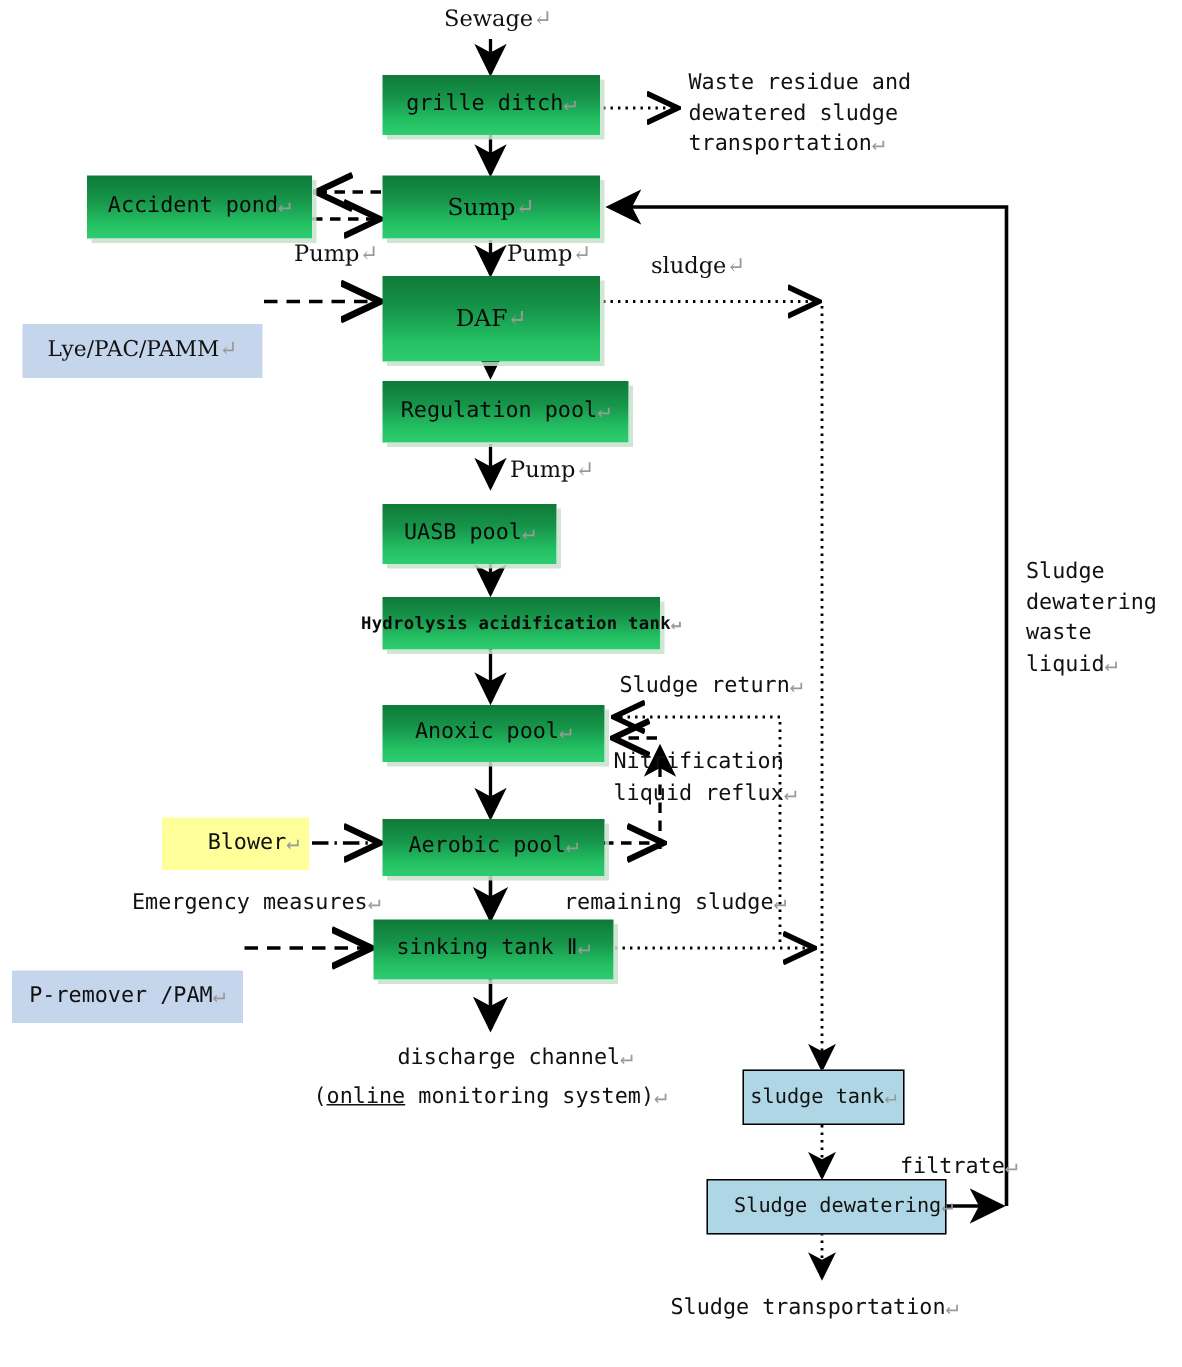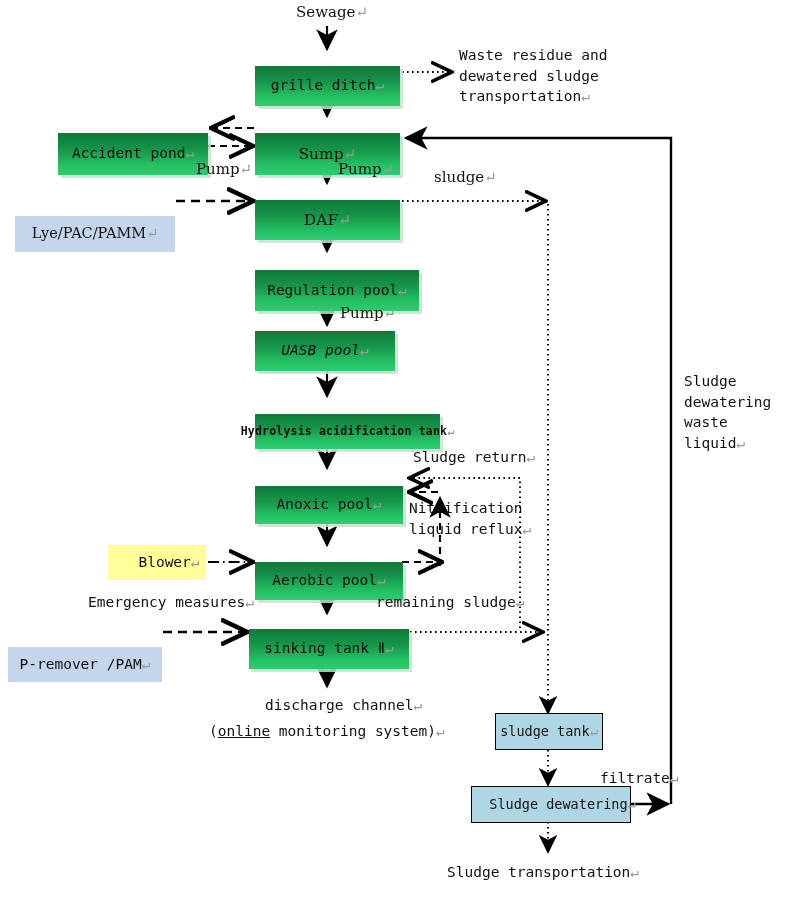--- a/index.html
+++ b/index.html
@@ -21,21 +21,20 @@
     line-height:1.05;
     white-space:nowrap;
   }
   
   .green {
     background: linear-gradient(to bottom, #0f7a38 0%, #16944a 38%, #25c264 78%, #2ecc71 100%);
     box-shadow: 3px 3px 0 rgba(200,225,205,0.85);
     color:#0b0b0b;
     font-family: "DejaVu Sans Mono", "Liberation Mono", monospace;
     font-size: 14.5px;
-    margin-top: 16px;
   }
   .green.serif { font-family: "DejaVu Serif", "Liberation Serif", serif; font-size:15.5px; }
   .green.bold-small { font-weight:bold; font-size:11.5px; letter-spacing:0.2px; }
 
   
   .reagent {
     background:#c4d5ec;
     color:#111;
     font-family:"DejaVu Serif","Liberation Serif",serif;
     font-size:14.5px;
@@ -148,31 +147,31 @@
   <div class="node green serif" style="left:255px; top:117px; width:145px; height:42px;">
     <span>Sump</span>
       <span class="pilcrow">↵</span>
   </div>
 
   <div class="node green" style="left:58px; top:117px; width:150px; height:42px;">
     <span>Accident pond</span>
       <span class="pilcrow">↵</span>
   </div>
 
-  <div class="node green serif" style="left:255px; top:184px; width:145px; height:40px;">
+  <div class="node green serif" style="left:255px; top:184px; width:145px; height:57px;">
     <span>DAF</span>
       <span class="pilcrow">↵</span>
   </div>
 
   <div class="node green" style="left:255px; top:254px; width:164px; height:41px;">
     <span>Regulation pool</span>
       <span class="pilcrow">↵</span>
   </div>
 
-  <div class="node green" style="left:255px; top:315px; width:140px; height:40px;font-style:italic;">
+  <div class="node green" style="left:255px; top:336px; width:116px; height:40px;">
     <span>UASB pool</span>
       <span class="pilcrow">↵</span>
   </div>
 
   <div class="node green bold-small" style="left:255px; top:398px; width:185px; height:35px;">
     <span>Hydrolysis acidification tank</span>
       <span class="pilcrow">↵</span>
   </div>
 
   <div class="node green" style="left:255px; top:470px; width:148px; height:38px;">

